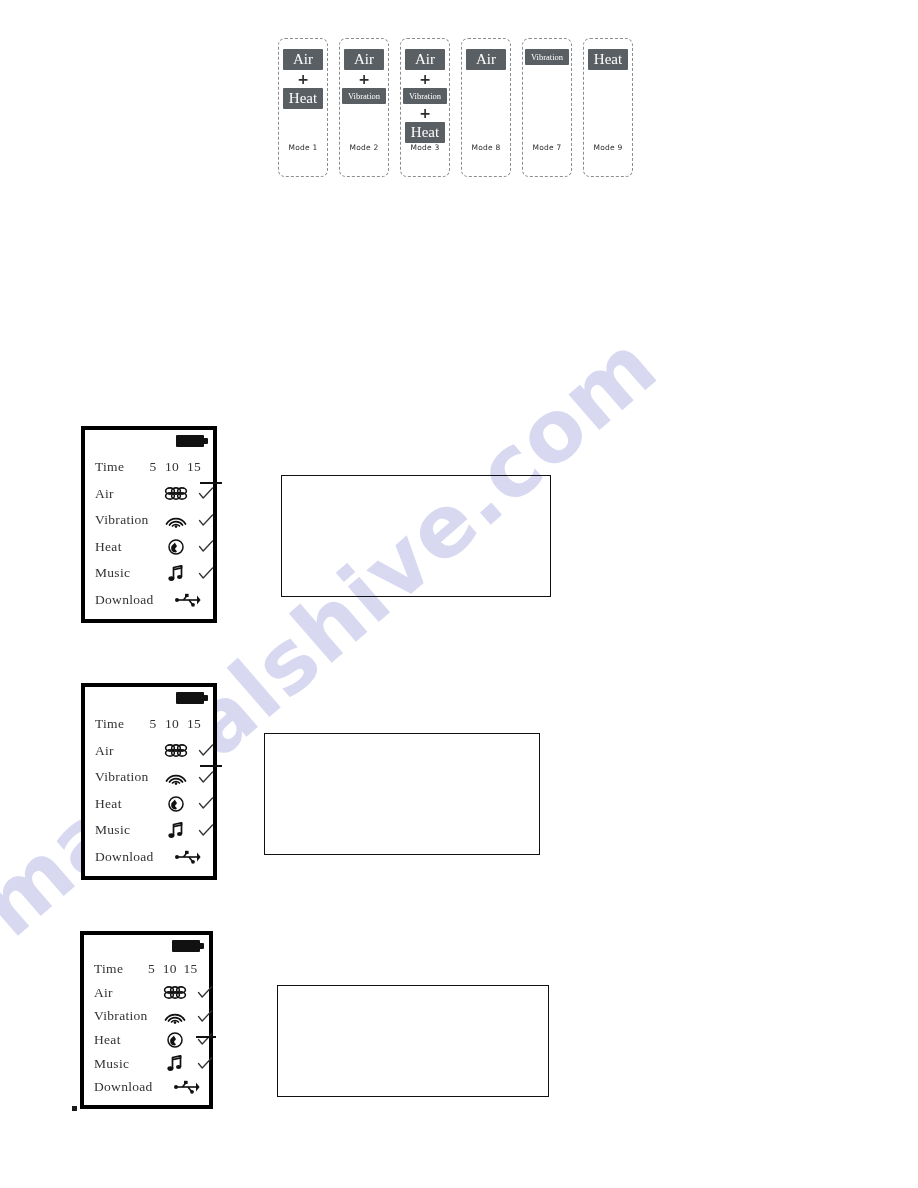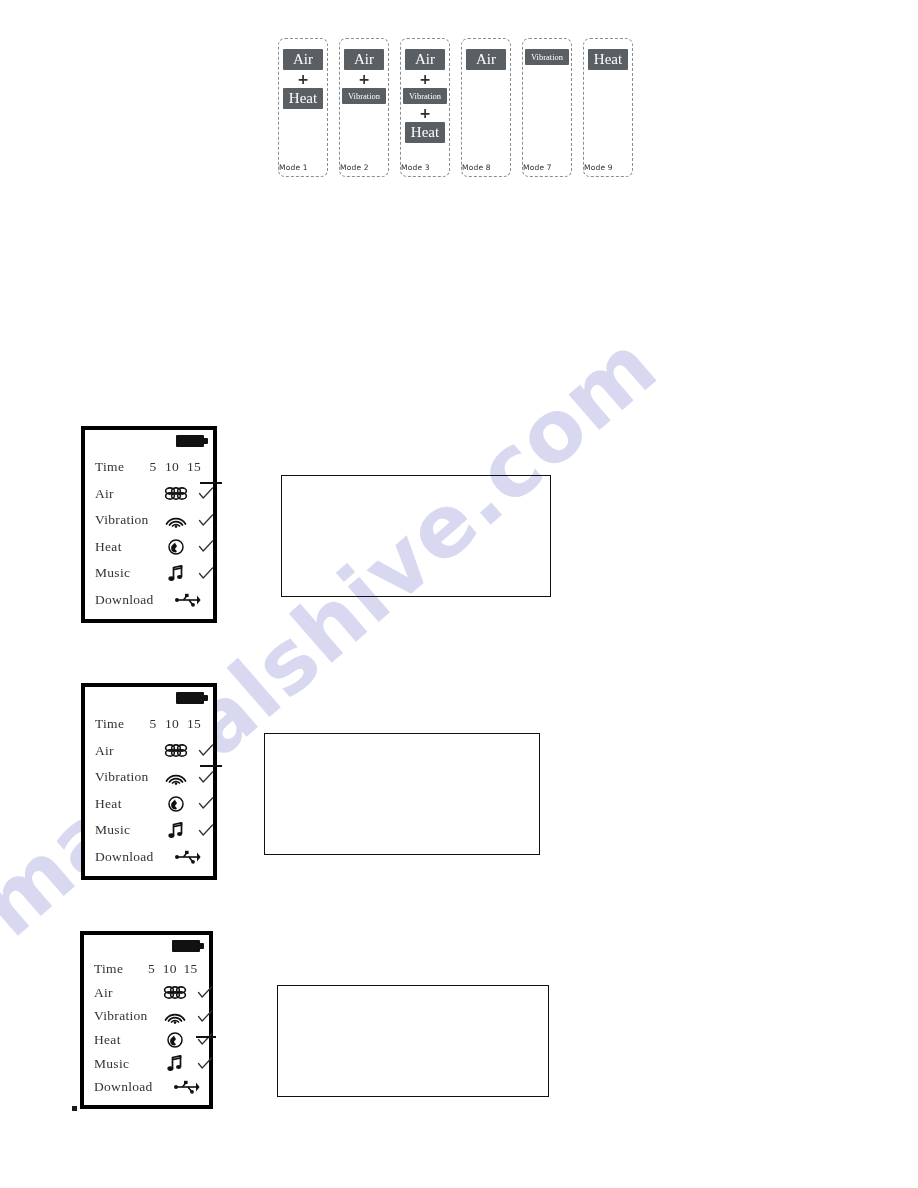--- a/index.html
+++ b/index.html
@@ -99,24 +99,24 @@
   .plus {
     font-family: "DejaVu Sans", sans-serif;
     font-size: 14px;
     font-weight: bold;
     line-height: 1;
     color: #2b2b2b;
     margin: 2px 0 2px 0;
   }
   .mode-label {
     position: absolute;
-    bottom: 4px;
+    bottom: 24px;
     left: 0;
     width: 100%;
-    text-align: left;
+    text-align: center;
     font-family: "DejaVu Sans", sans-serif;
     font-size: 7.5px;
     color: #2b2b2b;
     letter-spacing: 0.2px;
   }
 
   
   .lcd {
     position: absolute;
     border: 4px solid #000000;

